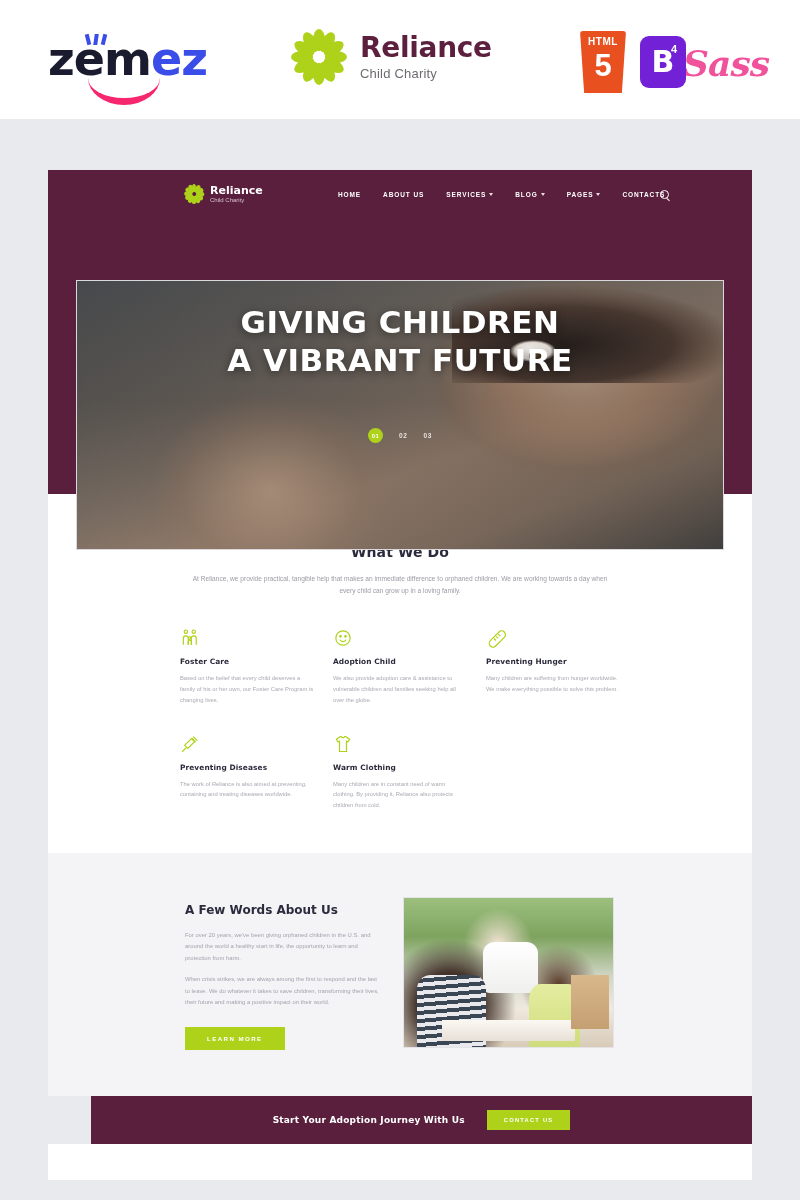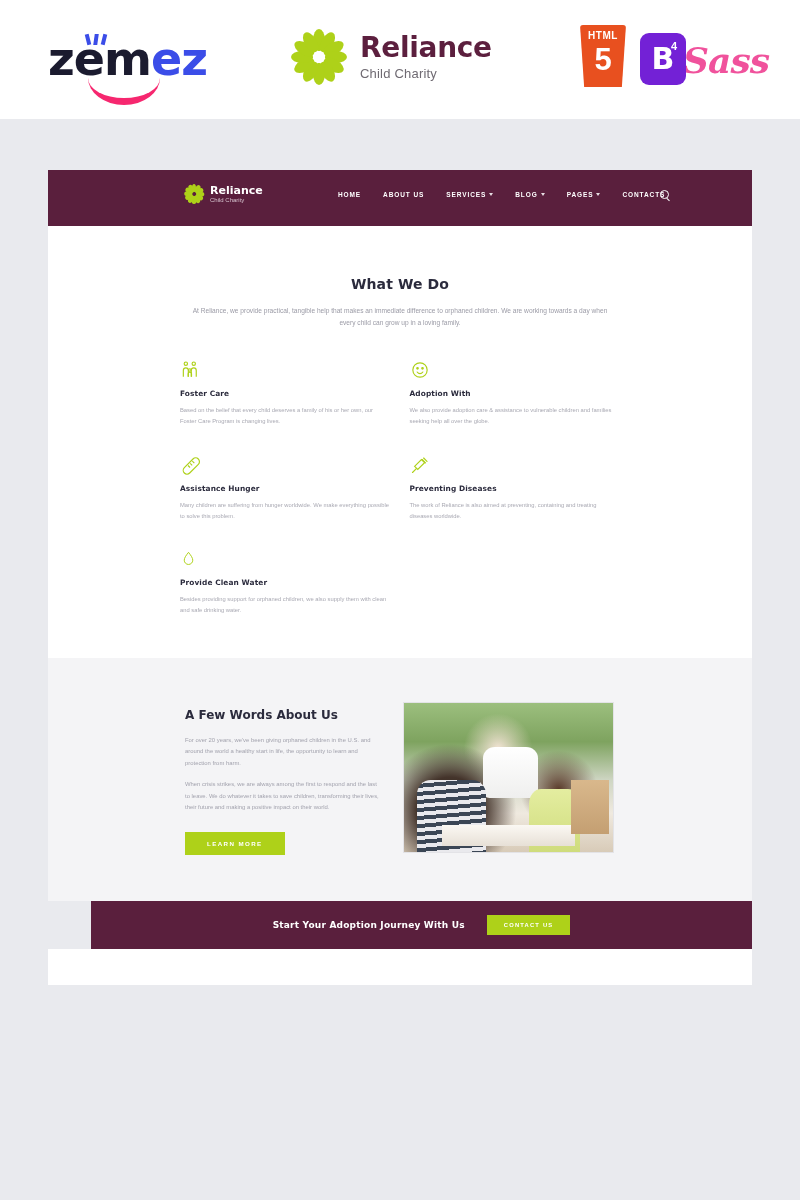--- a/index.html
+++ b/index.html
@@ -47,21 +47,21 @@
   }
   .brand-text .bt-name{
     font-family:"DejaVu Sans",sans-serif;
     font-size:28px;font-weight:700;color:#5c1f3e;line-height:1.05;letter-spacing:-.3px;
   }
   .brand-text .bt-sub{
     font-size:13px;color:#6f6a72;margin-top:3px;letter-spacing:.2px;
   }
 
   .tech-badges{position:absolute;right:48px;top:25px;display:flex;align-items:center;gap:14px;}
-  .badge{width:46px;height:62px;position:relative;}
+  .badge{width:46px;height:62px;position:relative;margin-top:6px;}
   .badge-html{
     background:#e8501f;clip-path:polygon(0 0,100% 0,91% 100%,50% 112%,9% 100%);
     border-radius:3px;color:#fff;text-align:center;
   }
   .badge-html .ht{font-size:10px;font-weight:700;letter-spacing:.5px;margin-top:5px;color:#fff;}
   .badge-html .h5{font-size:31px;font-weight:700;line-height:.95;margin-top:4px;color:#fff;}
   .badge-b{
     width:46px;height:52px;background:#7321d6;border-radius:9px;color:#fff;
     display:flex;align-items:center;justify-content:center;position:relative;margin-top:5px;
   }
@@ -147,21 +147,21 @@
     text-align:center;font-family:"DejaVu Sans",sans-serif;
     font-size:14px;font-weight:700;color:#2b2b3d;letter-spacing:.1px;
   }
   .sec-lead{
     margin:13px auto 0 auto;max-width:420px;text-align:center;
     font-size:6.6px;line-height:1.85;color:#9b9ba6;
   }
 
   .cards{
     margin:29px auto 0 auto;width:440px;
-    display:grid;grid-template-columns:repeat(2,1fr);column-gap:19px;row-gap:26px;
+    display:grid;grid-template-columns:repeat(3,1fr);column-gap:19px;row-gap:26px;
   }
   .card .ic{height:22px;margin-bottom:9px;display:flex;align-items:flex-end;}
   .card .ic svg{display:block;}
   .card h4{
     margin:0 0 7px 0;font-family:"DejaVu Sans",sans-serif;
     font-size:7.4px;font-weight:700;color:#2b2b3d;letter-spacing:.1px;
   }
   .card p{margin:0;font-size:5.8px;line-height:1.85;color:#a9a9b3;}
 
   .sec-about{background:#f4f4f6;padding:44px 0 46px 0;}
@@ -315,20 +315,35 @@
         <a href="#">
             <span>CONTACTS</span>
           </a>
       </div>
       <div class="sh-search">
         <div class="ring"></div>
         <div class="hand"></div>
       </div>
     </div>
 
+    <div class="hero-band">
+      <div class="hero-img">
+        <div class="hero-eye"></div>
+        <div class="hero-pupil"></div>
+      </div>
+      <div class="hero-text">
+        <div>GIVING CHILDREN</div>
+        <div>A VIBRANT FUTURE</div>
+      </div>
+      <div class="hero-dots">
+        <span class="d active">01</span>
+        <span class="d">02</span>
+        <span class="d">03</span>
+      </div>
+    </div>
 
     <div class="sec-white">
       <div class="what-wrap">
         <div class="sec-title">What We Do</div>
         <div class="sec-lead">At Reliance, we provide practical, tangible help that makes an immediate difference to orphaned children. We are working towards a day when every child can grow up in a loving family.</div>
 
         <div class="cards">
 
           <div class="card">
             <div class="ic">
@@ -347,59 +362,59 @@
 
           <div class="card">
             <div class="ic">
               <svg width="20" height="20" viewBox="0 0 24 24" fill="none" stroke="#aed119" stroke-width="1.4">
                 <circle cx="12" cy="12" r="8.6"></circle>
                   <circle cx="9" cy="10" r=".9" fill="#aed119"></circle>
                   <circle cx="15" cy="10" r=".9" fill="#aed119"></circle>
                 <path d="M8.6 14.4c.9 1.3 2 2 3.4 2s2.5-.7 3.4-2" stroke-linecap="round"></path>
               </svg>
             </div>
-            <h4>Adoption With</h4>
+            <h4>Adoption Child</h4>
             <p>We also provide adoption care &amp; assistance to vulnerable children and families seeking help all over the globe.</p>
           </div>
 
 
           <div class="card">
             <div class="ic">
               <svg width="21" height="20" viewBox="0 0 24 24" fill="none" stroke="#aed119" stroke-width="1.4">
                 <path d="M4.6 15.2 15 4.8a4.5 4.5 0 0 1 6.4 6.4L11 21.6a4.5 4.5 0 0 1-6.4-6.4Z"></path>
                 <path d="M9 12.6l2.4 2.4M11.6 10l2.4 2.4M14.2 7.4l2.4 2.4"></path>
               </svg>
             </div>
-            <h4>Assistance Hunger</h4>
+            <h4>Preventing Hunger</h4>
             <p>Many children are suffering from hunger worldwide. We make everything possible to solve this problem.</p>
           </div>
 
           <div class="card">
             <div class="ic">
               <svg width="20" height="20" viewBox="0 0 24 24" fill="none" stroke="#aed119" stroke-width="1.4" stroke-linecap="round">
                 <path d="M3 21l4.6-4.6"></path>
                 <path d="M7 16.2l8.2-8.2 3.8 3.8-8.2 8.2z" transform="translate(-1.5,-2.6)"></path>
                 <path d="M16.4 3.6l4 4"></path>
                 <path d="M14.6 5.4l4 4"></path>
               </svg>
             </div>
             <h4>Preventing Diseases</h4>
             <p>The work of Reliance is also aimed at preventing, containing and treating diseases worldwide.</p>
           </div>
 
-
           <div class="card">
             <div class="ic">
-              <svg width="17" height="20" viewBox="0 0 24 24" fill="none" stroke="#aed119" stroke-width="1.4">
-                <path d="M12 2.6c3.6 4.6 6 8 6 11.1a6 6 0 0 1-12 0c0-3.1 2.4-6.5 6-11.1Z"></path>
+              <svg width="20" height="20" viewBox="0 0 24 24" fill="none" stroke="#aed119" stroke-width="1.4" stroke-linejoin="round">
+                <path d="M8.6 3.2 4 6.2l2 3.4 1.8-1.1V21h8.4V8.5l1.8 1.1 2-3.4-4.6-3h-1.6a2 2 0 0 1-3.6 0Z"></path>
               </svg>
             </div>
-            <h4>Provide Clean Water</h4>
-            <p>Besides providing support for orphaned children, we also supply them with clean and safe drinking water.</p>
-          </div>
+            <h4>Warm Clothing</h4>
+            <p>Many children are in constant need of warm clothing. By providing it, Reliance also protects children from cold.</p>
+          </div>
+
 
 
         </div>
       </div>
     </div>
 
     <div class="sec-about">
       <div class="about-grid">
         <div class="about-left">
           <h3>A Few Words About Us</h3>

